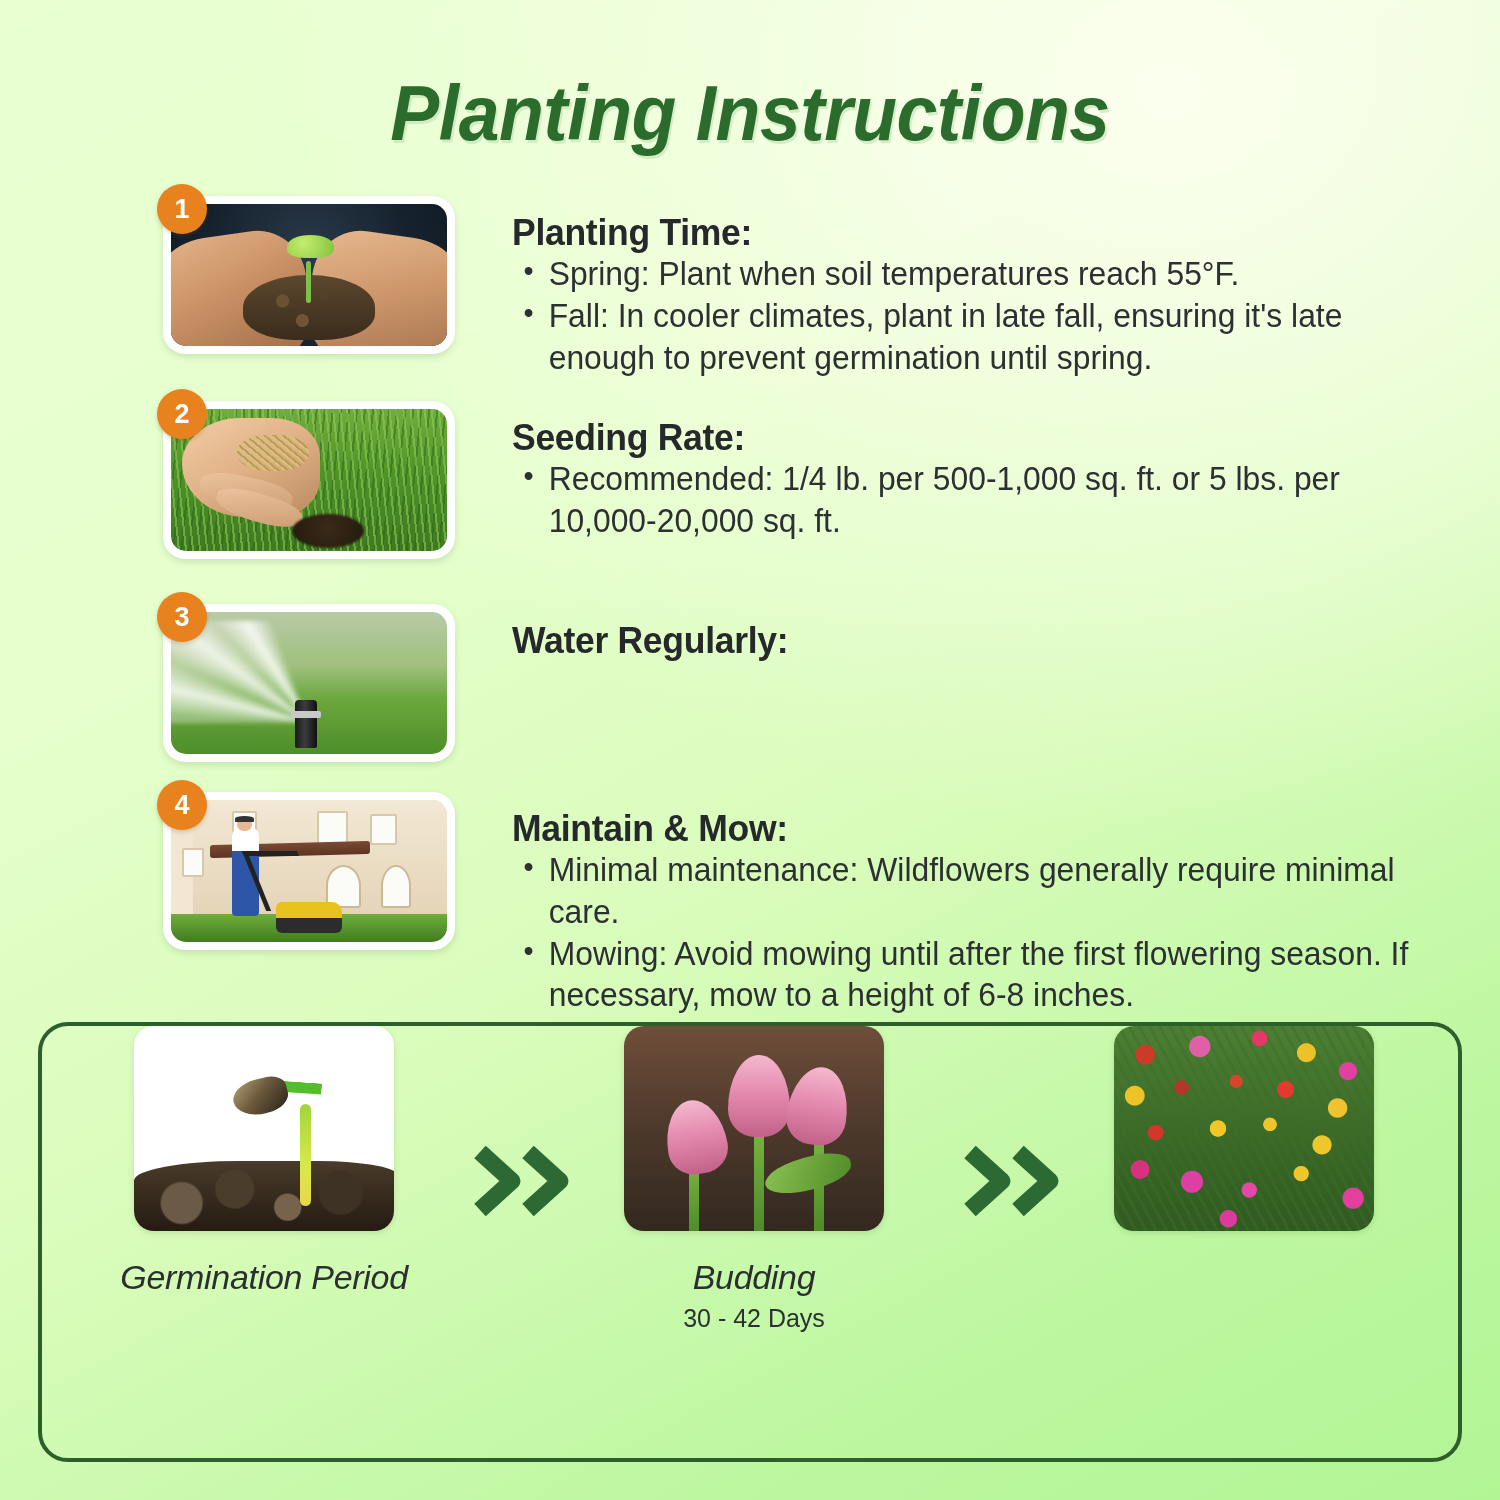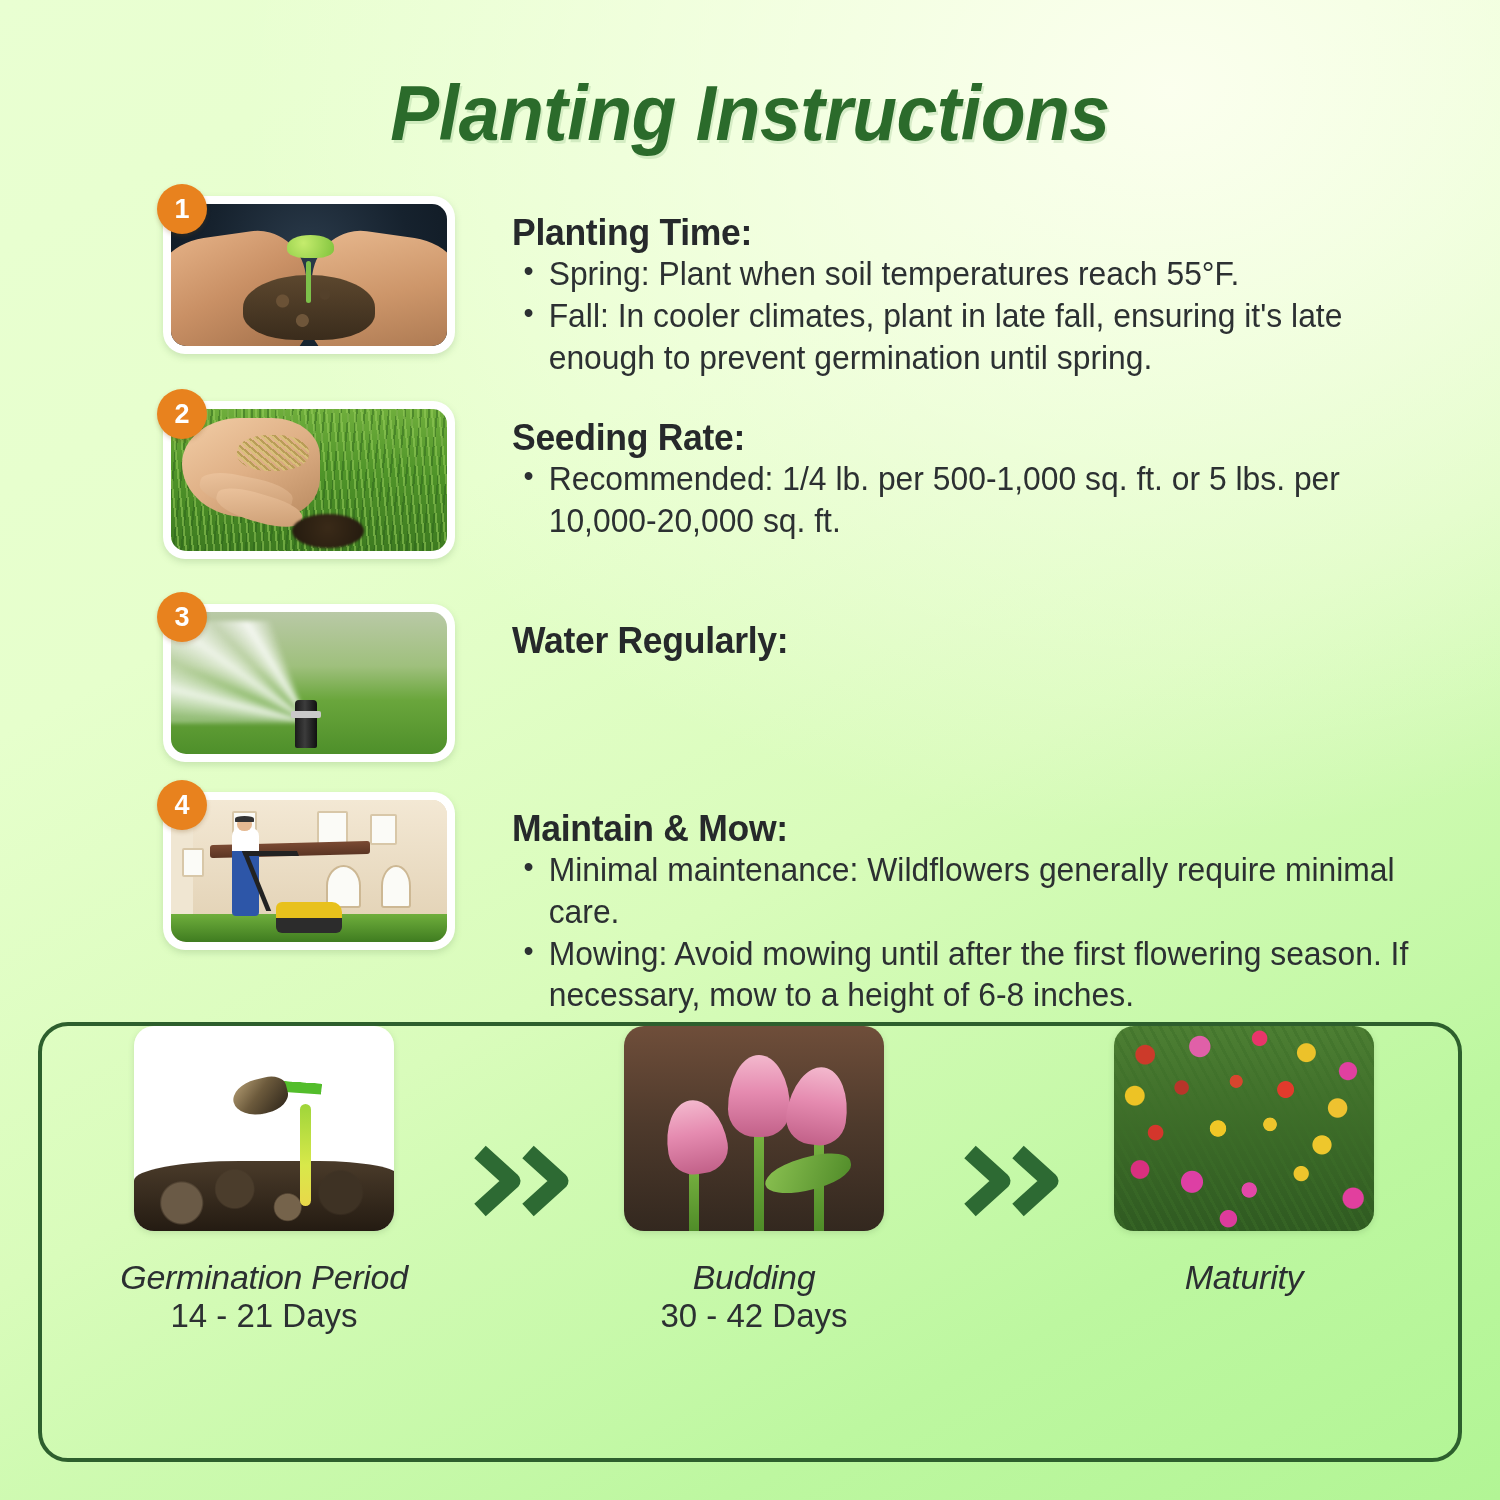--- a/index.html
+++ b/index.html
@@ -160,21 +160,22 @@
   }
   .tl-label {
     margin-top: 27px;
     font-size: 34px;
     font-weight: 400;
     font-style: italic;
     color: #2b2f31;
     letter-spacing: -0.3px;
   }
   .tl-days {
-    font-size: 33px;
+    margin-top: 7px;
+    font-size: 25px;
     color: #2c3032;
   }
   .tl-arrow {
     position: absolute;
     top: 118px;
     width: 110px;
     height: 74px;
     color: #2d6a33;
   }
   .tl-arrow.a1 { left: 430px; }
@@ -616,21 +617,20 @@
       <div class="tl-stage s1">
         <div class="tl-img">
           <div class="ph ph-germ">
             <div class="soil"></div>
               <div class="stalk"></div>
             <div class="hook"></div>
               <div class="husk"></div>
           </div>
         </div>
         <div class="tl-label">Germination Period</div>
-        <div class="tl-days">14 - 21 Days</div>
       </div>
 
       <div class="tl-arrow a1">
         <svg viewBox="0 0 110 74" aria-hidden="true">
           <path d="M8 8 L40 37 L8 66" fill="none" stroke="currentColor" stroke-width="17" stroke-linejoin="round" stroke-linecap="butt"></path>
           <path d="M56 8 L88 37 L56 66" fill="none" stroke="currentColor" stroke-width="17" stroke-linejoin="round" stroke-linecap="butt"></path>
         </svg>
       </div>
 
       <div class="tl-stage s2">
@@ -653,19 +653,18 @@
         <svg viewBox="0 0 110 74" aria-hidden="true">
           <path d="M8 8 L40 37 L8 66" fill="none" stroke="currentColor" stroke-width="17" stroke-linejoin="round" stroke-linecap="butt"></path>
           <path d="M56 8 L88 37 L56 66" fill="none" stroke="currentColor" stroke-width="17" stroke-linejoin="round" stroke-linecap="butt"></path>
         </svg>
       </div>
 
       <div class="tl-stage s3">
         <div class="tl-img">
           <div class="ph ph-flow"></div>
         </div>
-        <div class="tl-label">Maturity</div>
       </div>
 
     </div>
   </div>
 
 </div>
 
 </body></html>

